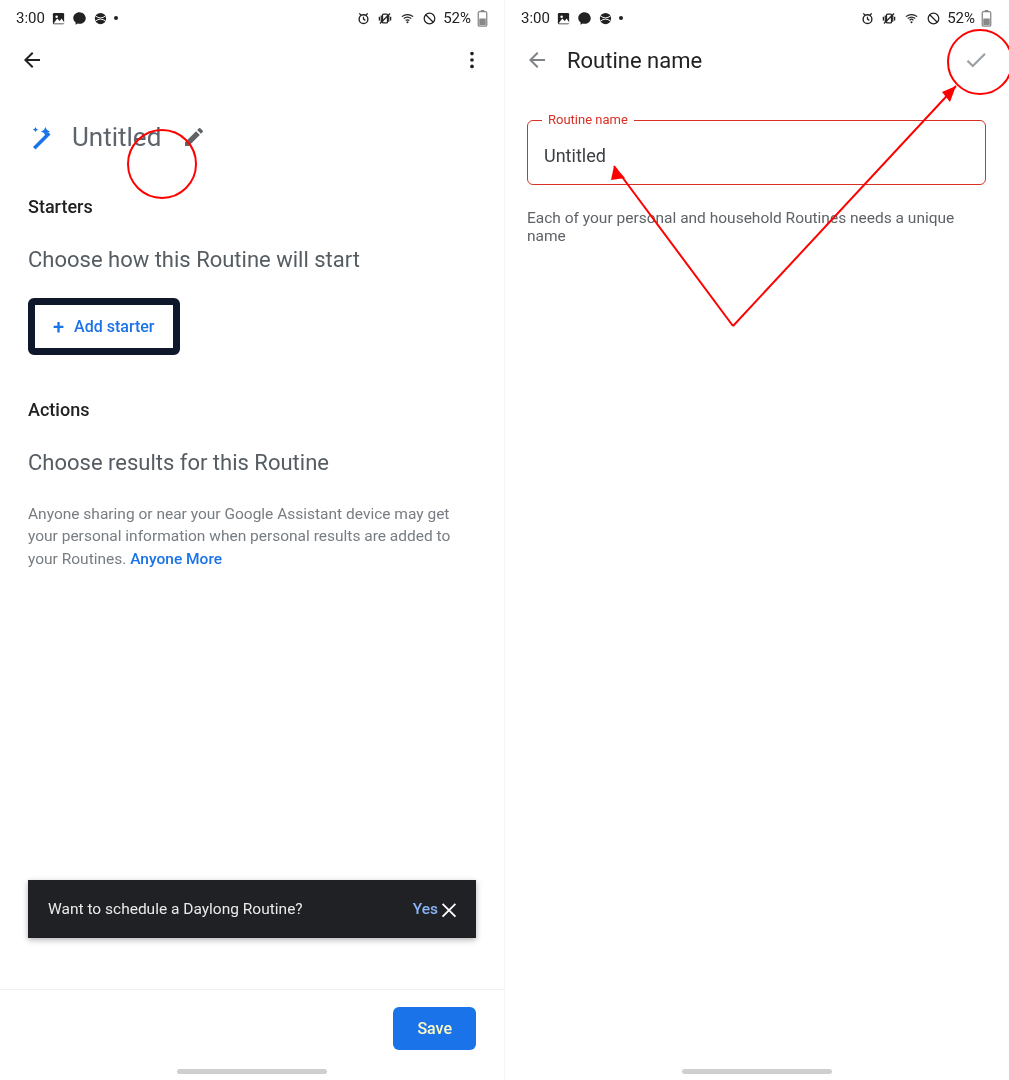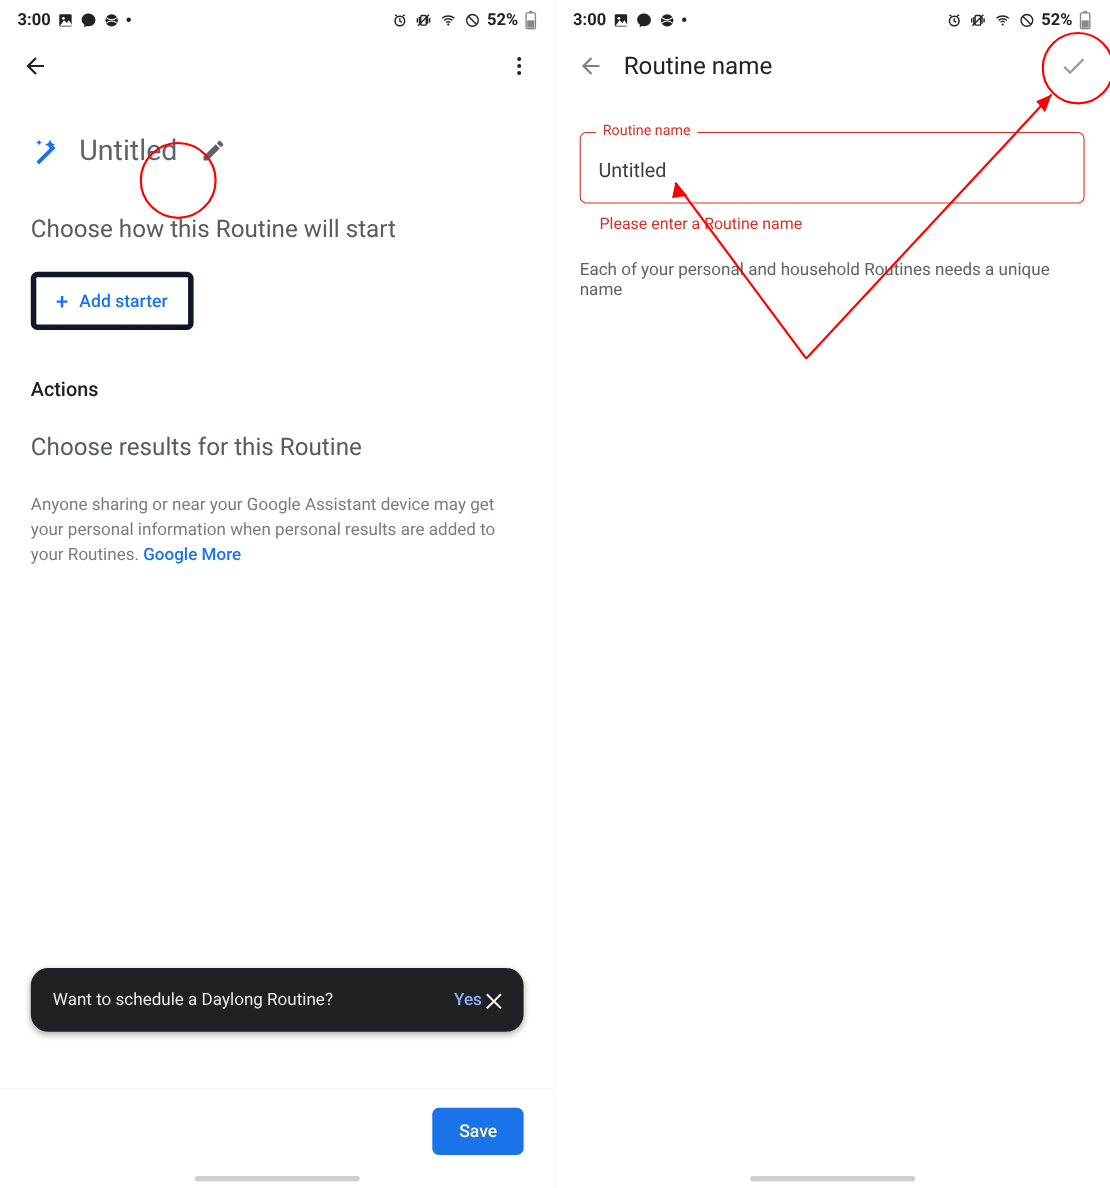--- a/index.html
+++ b/index.html
@@ -2,44 +2,44 @@
 <html><head>
 <meta charset="utf-8">
 <style>
   * { box-sizing: border-box; margin: 0; padding: 0; font-family: Roboto, "Segoe UI", Arial, sans-serif; }
   body { background: #fff; width: 1009px; height: 1080px; position: relative; overflow: hidden; }
   .phones { display: flex; width: 100%; height: 100%; }
   .phone { width: 504px; height: 1080px; position: relative; background: #fff; }
   .phone + .phone { border-left: 1px solid rgba(0,0,0,0.04); }
 
   
-  .status { display: flex; align-items: center; justify-content: space-between; padding: 4px 16px 0 16px; height: 32px; font-size: 15px; color: #222; font-weight: bold; }
+  .status { display: flex; align-items: center; justify-content: space-between; padding: 4px 16px 0 16px; height: 32px; font-size: 15px; color: #222; }
   .status .left, .status .right { display: flex; align-items: center; gap: 6px; }
   .ic { display:inline-flex; align-items:center; justify-content:center; }
   .ic svg { display:block; }
 
   
   .appbar { display: flex; align-items: center; height: 56px; padding: 0 10px; }
   .appbar .back, .appbar .more, .appbar .check { width: 44px; height: 44px; display:flex; align-items:center; justify-content:center; border-radius:50%; cursor:pointer; }
   .appbar .title { font-size: 22px; color: #222; margin-left: 8px; flex:1; }
 
   
   .content-l { padding: 30px 28px 0 28px; }
   .routine-head { display:flex; align-items:center; gap:14px; margin-bottom: 40px;}
   .routine-title { font-size: 26px; color:#5d646b; font-weight:400; }
   .edit-btn { width:38px; height:38px; display:flex; align-items:center; justify-content:center; color:#5f6368; cursor:pointer;}
   .section-h { font-size: 18px; font-weight: 500; color:#212121; margin-bottom: 30px;}
   .section-sub { font-size: 22px; color:#555c62; margin-bottom: 26px;}
-  .chip-btn { display:inline-flex; align-items:center; gap:10px; border:5px solid #0f172a; border-radius:6px; padding: 12px 18px; font-size:16px; color:#1a73e8; font-weight:500; background:#fff; cursor:pointer;}
+  .chip-btn { display:inline-flex; align-items:center; gap:10px; border:7px solid #0f172a; border-radius:6px; padding: 12px 18px; font-size:16px; color:#1a73e8; font-weight:500; background:#fff; cursor:pointer;}
   .chip-btn .plus { font-size:20px; line-height:0; }
   .spacer-sm { height: 44px; }
   .disclaimer { font-size: 15.5px; line-height: 1.45; color:#777d82; margin-top: 28px; max-width: 440px;}
   .disclaimer a { color:#1a73e8; text-decoration:none; font-weight:500; cursor:pointer;}
 
-  .toast { position:absolute; left:28px; right:28px; bottom: 142px; background:#202124; color:#eaeaea; border-radius:16px; padding: 18px 16px 18px 20px; display:flex; align-items:center; font-size:15.5px; box-shadow: 0 2px 6px rgba(0,0,0,.3);}
+  .toast { position:absolute; left:28px; right:28px; bottom: 142px; background:#202124; color:#eaeaea; border-radius:0; padding: 18px 16px 18px 20px; display:flex; align-items:center; font-size:15.5px; box-shadow: 0 2px 6px rgba(0,0,0,.3);}
   .toast .msg { flex:1; }
   .toast .yes { color:#8ab4f8; font-weight:500; cursor:pointer;}
   .toast .close { color:#fff; cursor:pointer; display:flex;}
 
   .btm-divider { position:absolute; left:0; right:0; bottom: 90px; height:1px; background: rgba(0,0,0,0.06); }
 
   .save-btn { position:absolute; right:28px; bottom: 30px; background:#1a73e8; color:#fef9c3; border:none; border-radius:6px; padding: 12px 24px; font-size:16px; font-weight:500; cursor:pointer;}
 
   .navpill { position:absolute; bottom:6px; left:50%; transform:translateX(-50%); width:150px; height:5px; background:#cfcfcf; border-radius:3px;}
 
@@ -151,33 +151,34 @@
             </svg>
         </span>
         <span class="routine-title">Untitled</span>
         <span class="edit-btn">
           <svg width="24" height="24" viewBox="0 0 24 24">
               <path d="M3 17.25V21h3.75L17.81 9.94l-3.75-3.75L3 17.25zM20.71 7.04a1 1 0 0 0 0-1.41l-2.34-2.34a1 1 0 0 0-1.41 0L15.13 5.12l3.75 3.75 1.83-1.83z" fill="#5f6368"></path>
             </svg>
         </span>
       </div>
 
+      <div class="section-h">Starters</div>
       <div class="section-sub">Choose how this Routine will start</div>
       <button class="chip-btn">
         <span class="plus">+</span>
         <span>Add starter</span>
       </button>
 
       <div class="spacer-sm"></div>
 
       <div class="section-h">Actions</div>
       <div class="section-sub">Choose results for this Routine</div>
 
       <div class="disclaimer">
-        <span>Anyone sharing or near your Google Assistant device may get your personal information when personal results are added to your Routines. </span><a>Google More</a>
+        <span>Anyone sharing or near your Google Assistant device may get your personal information when personal results are added to your Routines. </span><a>Anyone More</a>
       </div>
     </div>
 
     <div class="toast">
       <span class="msg">Want to schedule a Daylong Routine?</span>
       <span class="yes">Yes</span>
       <span class="close">
         <svg width="22" height="22" viewBox="0 0 24 24">
             <path d="M18.3 5.71 12 12.01l-6.3-6.3L4.29 7.12l6.3 6.3-6.3 6.29 1.41 1.41 6.3-6.29 6.29 6.29 1.41-1.41-6.29-6.29 6.29-6.3z" fill="#fff"></path>
           </svg>
@@ -265,21 +266,20 @@
             <path d="M9 16.17 4.83 12l-1.42 1.41L9 19 21 7l-1.41-1.41z" fill="#9aa0a6"></path>
           </svg>
       </div>
     </div>
 
     <div class="content-r">
       <div class="field-wrap">
         <span class="field-label">Routine name</span>
         <input class="field-input" value="Untitled" style="">
       </div>
-      <div class="error-text">Please enter a Routine name</div>
       <div class="helper-text">Each of your personal and household Routines needs a unique name</div>
     </div>
 
     <div class="navpill"></div>
   </div>
 </div>
 
 <div class="annot">
   <svg viewBox="0 0 1009 1080">
 

